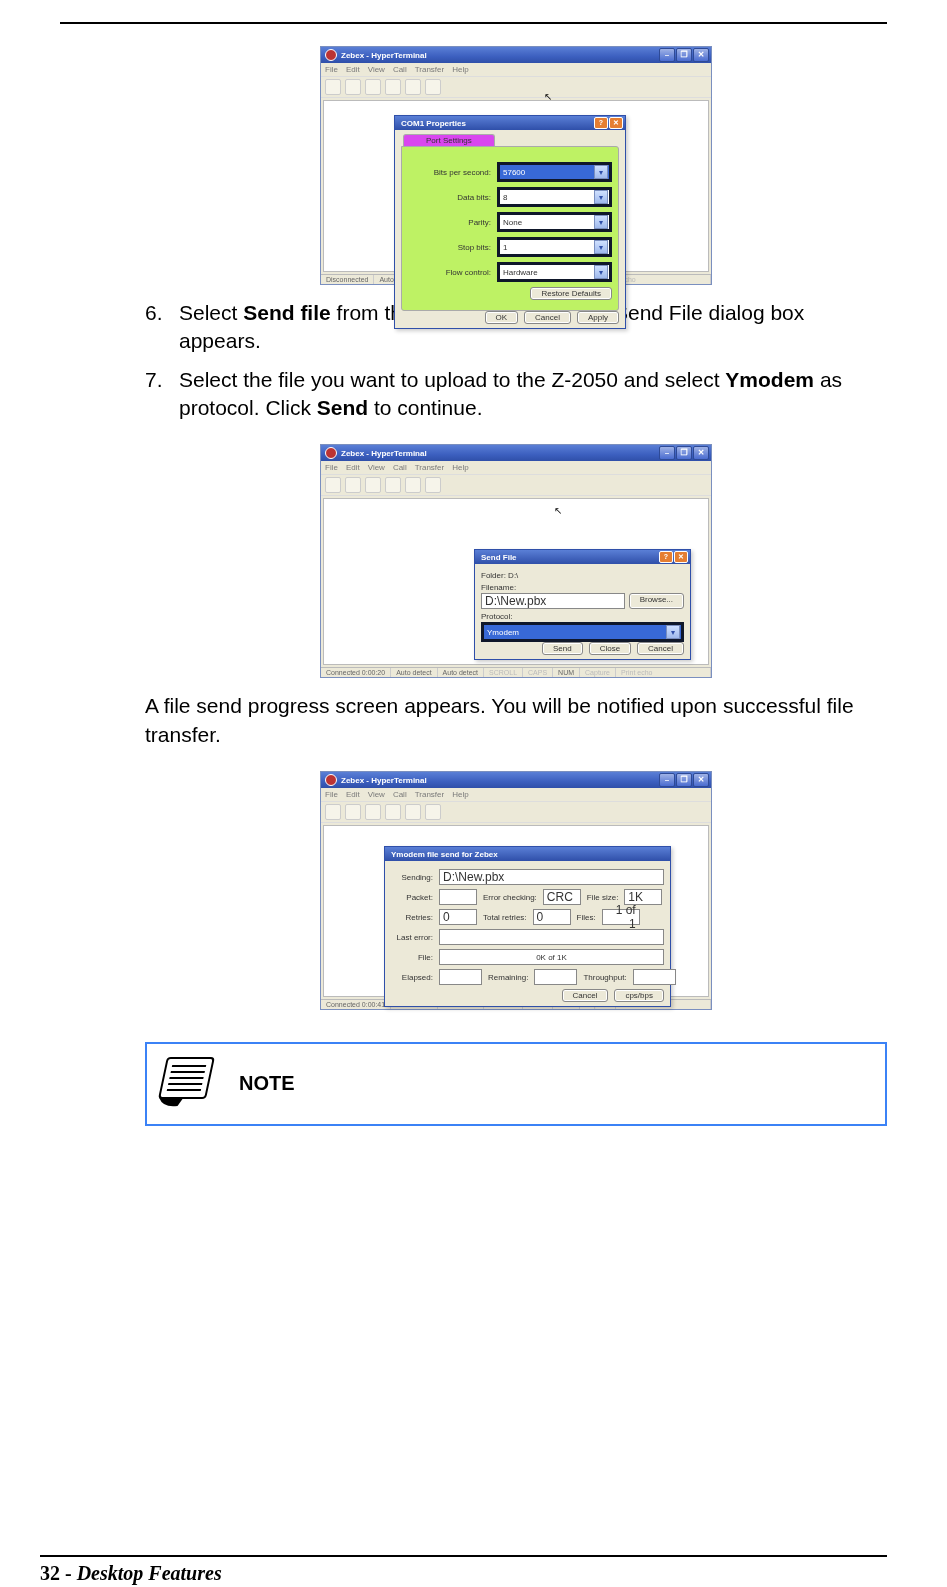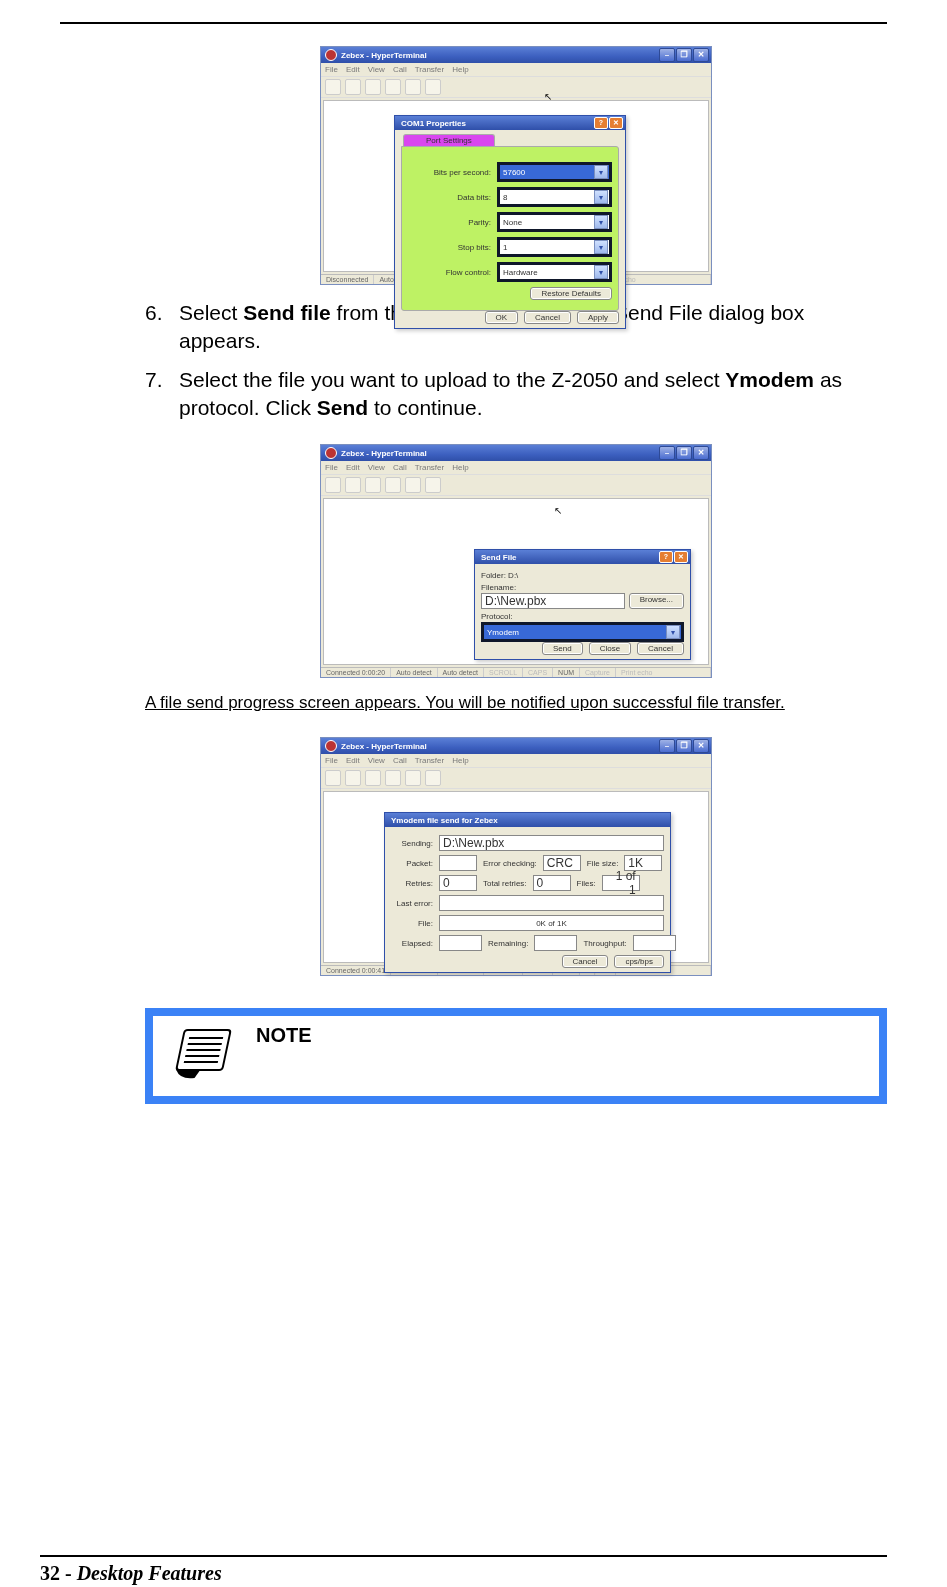--- a/index.html
+++ b/index.html
@@ -129,39 +129,39 @@
   .wbtn{
     border:1px solid #888;background:#ece9d8;padding:1px 10px;font-size:8px;border-radius:3px;
     box-shadow:inset 0 0 0 1px #fff;
   }
 
   .textline{font-size:21px;line-height:1.35;}
   ol.steps{margin:6px 0 8px 0;padding:0;list-style:none;}
   ol.steps li{display:flex;margin:4px 0 10px 0;}
   ol.steps li .num{width:34px;flex-shrink:0;}
   .bold{font-weight:bold;}
-  .para{font-size:17px;line-height:1.35;margin:8px 0 4px 0;text-decoration:underline;}
+  .para{font-size:21px;line-height:1.35;margin:8px 0 4px 0;}
 
   
   .field{border:1px solid #888;background:#fff;height:14px;font-size:12px;padding:0 3px;display:flex;align-items:center;}
   .sect-label{font-size:8px;margin:3px 0 1px 0;}
 
   
   .prog-row{display:flex;align-items:center;margin:4px 0;font-size:8px;gap:6px;}
   .prog-row label{flex:0 0 auto;color:#333;}
   .prog-row .field{flex:0 0 auto;}
   .prog-bar{flex:1;height:14px;border:1px solid #888;background:#fff;position:relative;display:flex;align-items:center;justify-content:center;font-size:8px;}
 
   
   .note-box {
-    border:8px solid #3b82f6;
+    border:2px solid #3b82f6;
     margin:32px 0 0 0;
     display:flex;
-    padding:8px 15px;
-    align-items:flex-start;
+    padding:8px 4px;
+    align-items:center;
     gap:18px;
   }
   .note-icon svg{width:70px;height:60px;}
   .note-text .hdr{font-family:Arial,Helvetica,sans-serif;font-weight:bold;font-size:20px;margin-bottom:2px;}
   .note-text .body{font-family:Arial,Helvetica,sans-serif;font-size:18px;line-height:1.35;}
 
   
   .foot-rule{
     position:absolute;left:40px;right:60px;bottom:52px;border-top:2px solid #000;
   }

